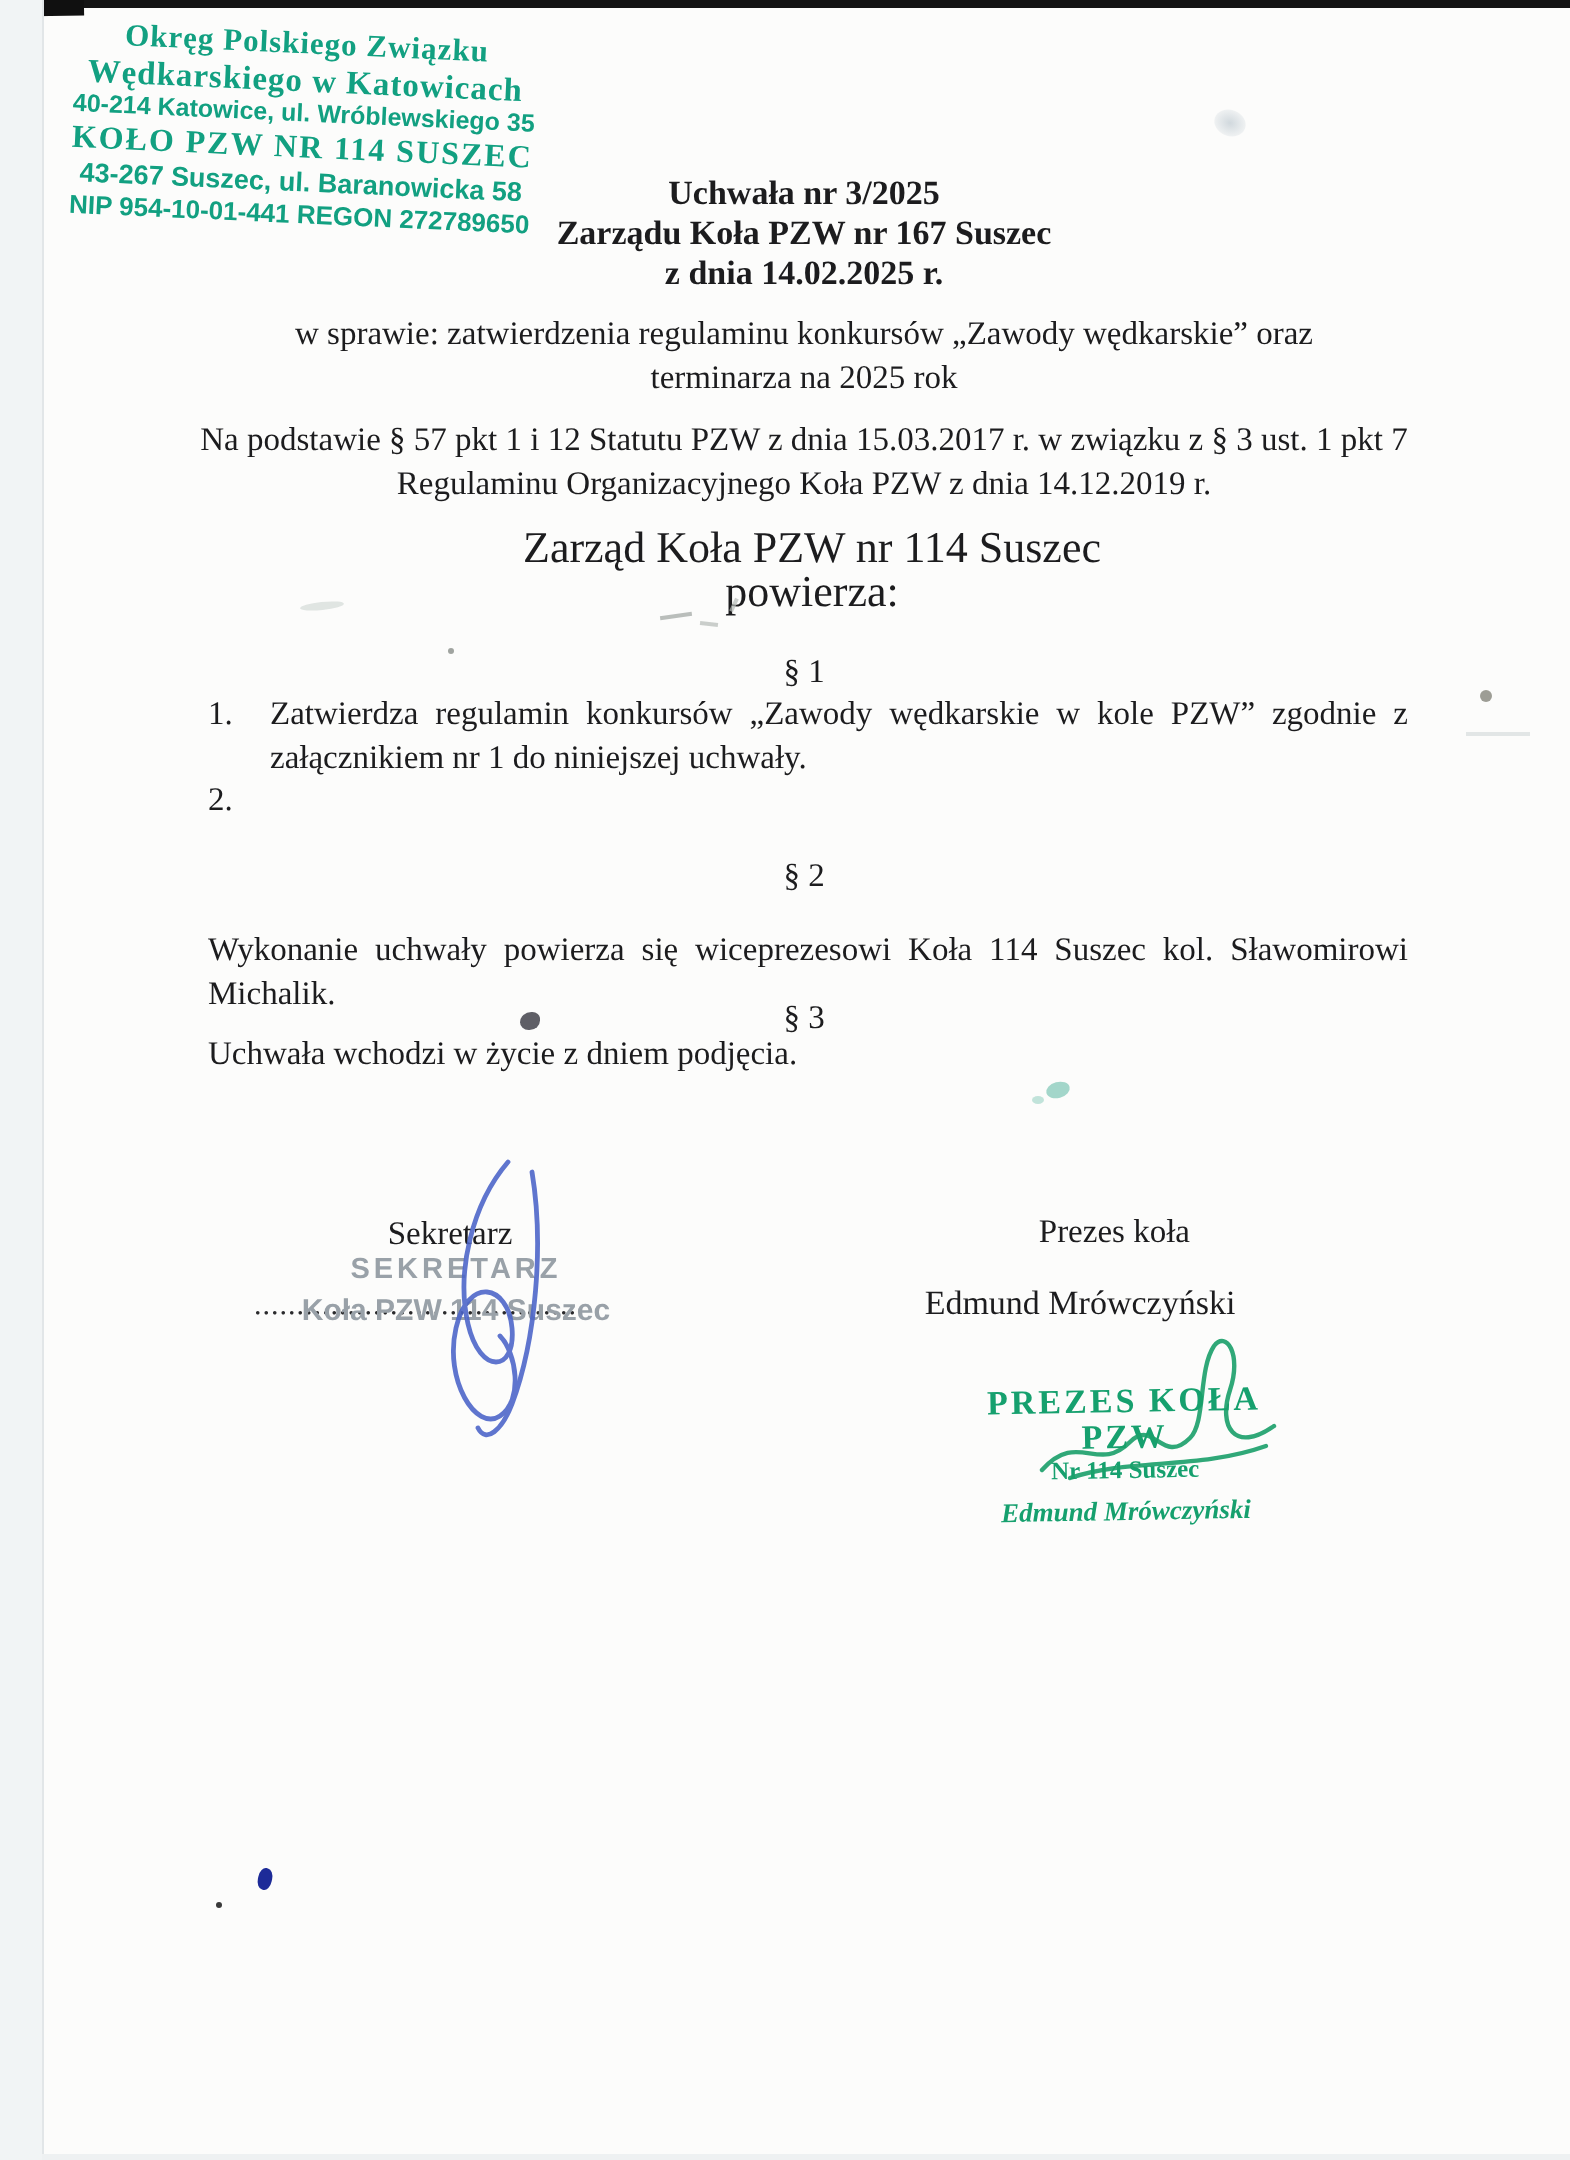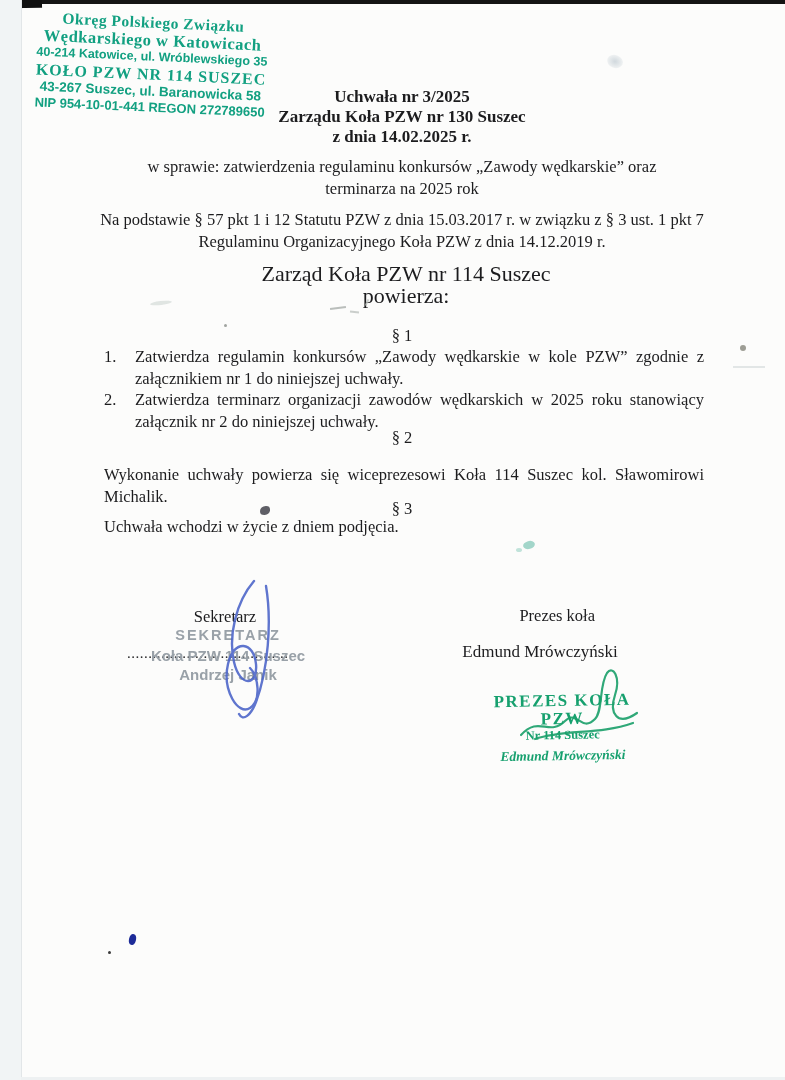--- a/index.html
+++ b/index.html
@@ -96,21 +96,21 @@
     <div class="s1">Okręg Polskiego Związku</div>
     <div class="s2">Wędkarskiego w Katowicach</div>
     <div class="s3">40-214 Katowice, ul. Wróblewskiego 35</div>
     <div class="s4">KOŁO PZW NR 114 SUSZEC</div>
     <div class="s5">43-267 Suszec, ul. Baranowicka 58</div>
     <div class="s6">NIP 954-10-01-441  REGON 272789650</div>
   </div>
 
   <div class="abs ctr title-block">
     <div>Uchwała nr 3/2025</div>
-    <div>Zarządu Koła PZW nr 130 Suszec</div>
+    <div>Zarządu Koła PZW nr 167 Suszec</div>
     <div>z dnia 14.02.2025 r.</div>
   </div>
 
   <div class="abs ctr subject-block">
     <div>w sprawie: zatwierdzenia regulaminu konkursów „Zawody wędkarskie” oraz</div>
     <div>terminarza na 2025 rok</div>
   </div>
 
   <div class="abs ctr basis-block">
     <div>Na podstawie § 57 pkt 1 i 12 Statutu PZW z dnia 15.03.2017 r. w związku z § 3 ust. 1 pkt 7</div>
@@ -123,36 +123,34 @@
   </div>
 
   <div class="abs sect-head h1">§ 1</div>
   <div class="abs body-text list-block">
     <div class="li">
       <span class="num">1.</span>
       <span>Zatwierdza regulamin konkursów „Zawody wędkarskie w kole PZW” zgodnie z załącznikiem nr 1 do niniejszej uchwały.</span>
     </div>
     <div class="li">
       <span class="num">2.</span>
-      <span>Zatwierdza terminarz organizacji zawodów wędkarskich w 2025 roku stanowiący załącznik nr 2 do niniejszej uchwały.</span>
     </div>
   </div>
 
   <div class="abs sect-head h2">§ 2</div>
   <div class="abs body-text para2">Wykonanie uchwały powierza się wiceprezesowi Koła 114 Suszec kol. Sławomirowi Michalik.</div>
 
   <div class="abs sect-head h3">§ 3</div>
   <div class="abs body-text para3">Uchwała wchodzi w życie z dniem podjęcia.</div>
 
   <div class="abs sig-role-left">Sekretarz</div>
   <div class="abs dotted-line">......................................</div>
   <div class="abs stamp-gray">
     <div class="g1">SEKRETARZ</div>
     <div class="g2">Koła PZW 114 Suszec</div>
-    <div class="g3">Andrzej Janik</div>
   </div>
   <svg class="sig" style="left:202px;top:578px;" width="80" height="148" viewBox="0 0 80 148">
     <g fill="none" stroke="#4a63c8" stroke-width="2.4" stroke-linecap="round" opacity="0.88">
       <path d="M52,3 C34,24 26,58 32,84 C38,110 56,108 54,86 C52,64 32,60 26,86 C20,112 36,138 48,130 C60,122 56,98 48,90"></path>
       <path d="M64,8 C70,44 66,92 54,124 C49,137 41,144 37,136"></path>
     </g>
   </svg>
 
   <div class="abs sig-role-right">Prezes koła</div>
   <div class="abs sig-name-right">Edmund Mrówczyński</div>

